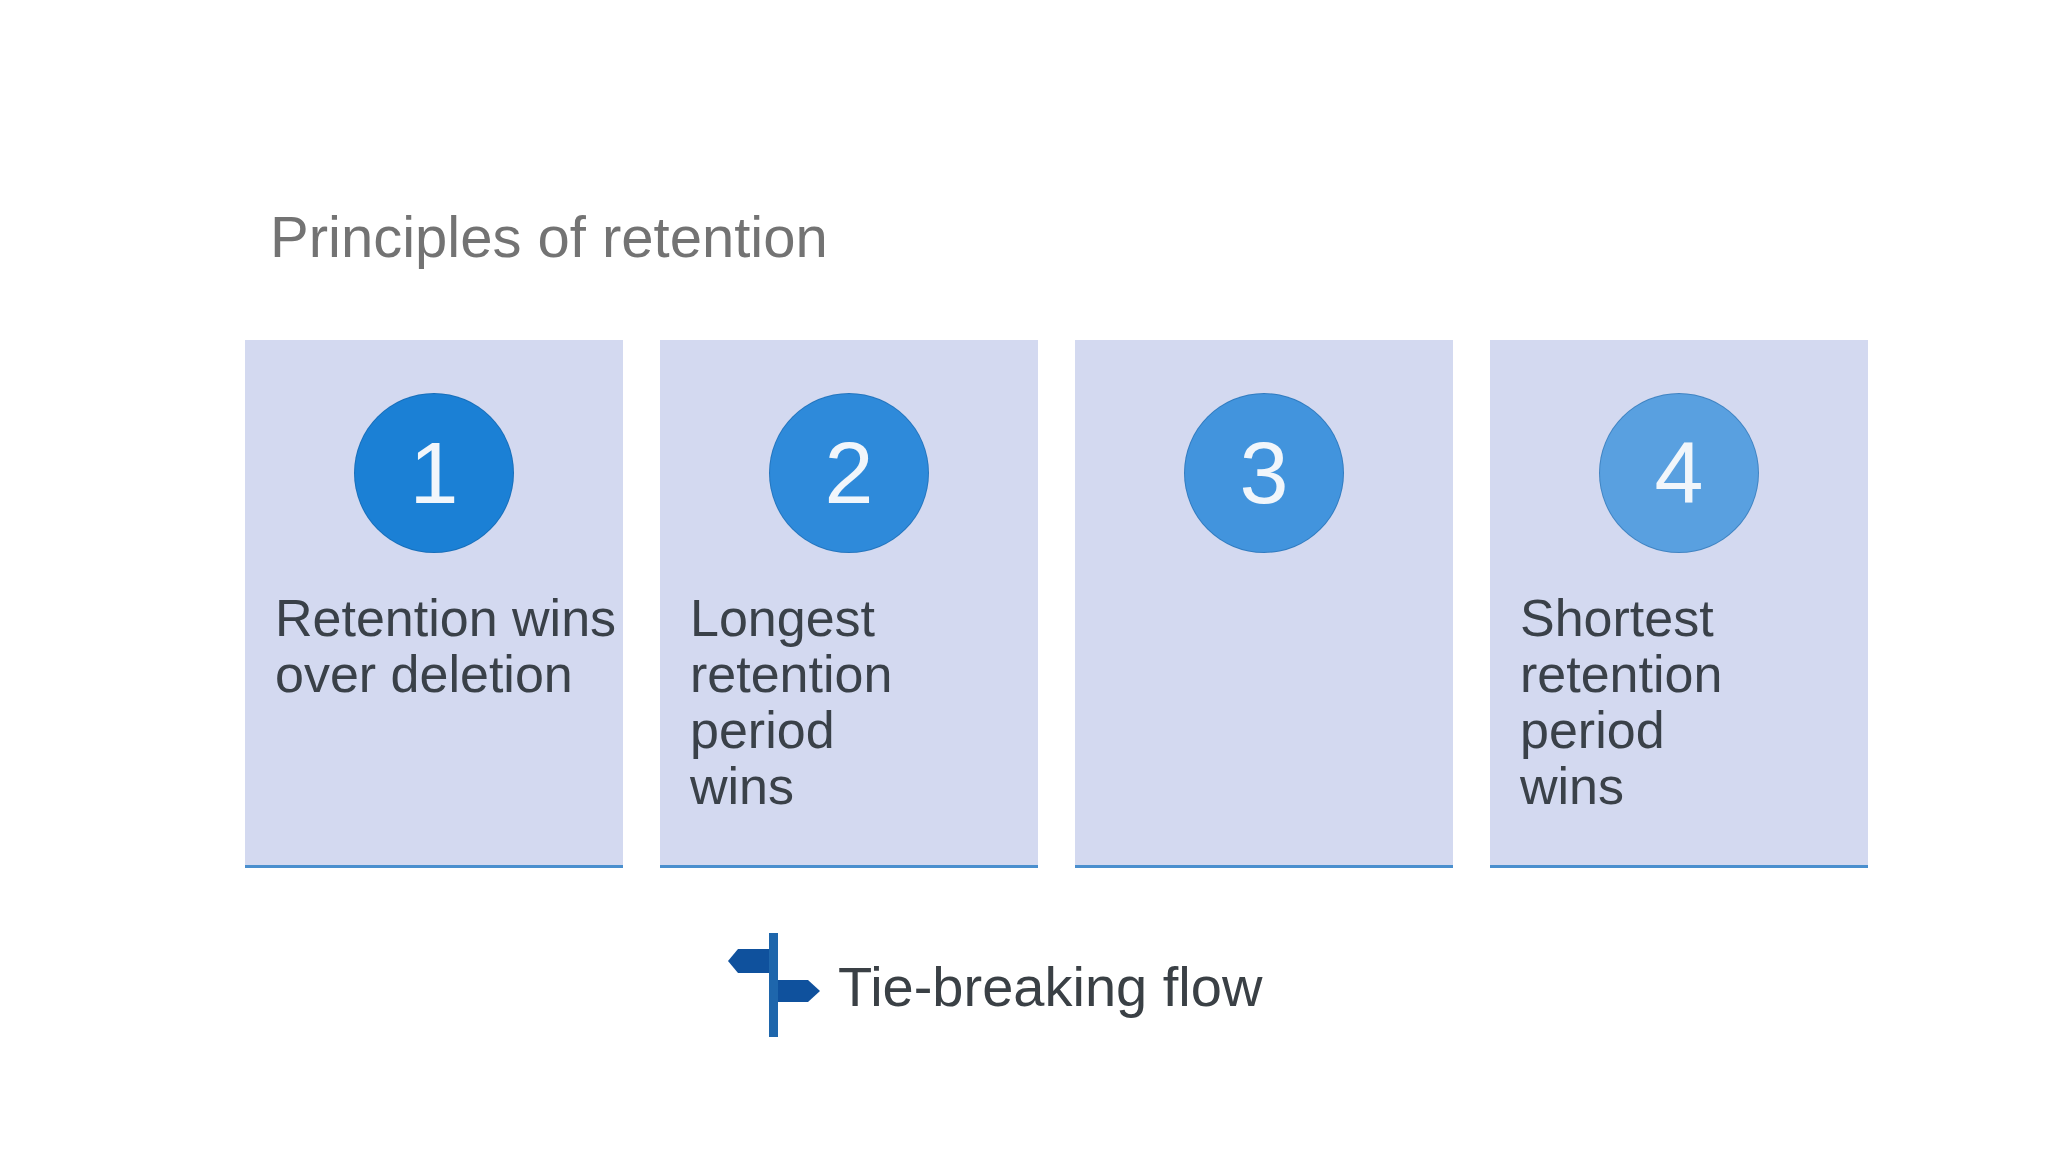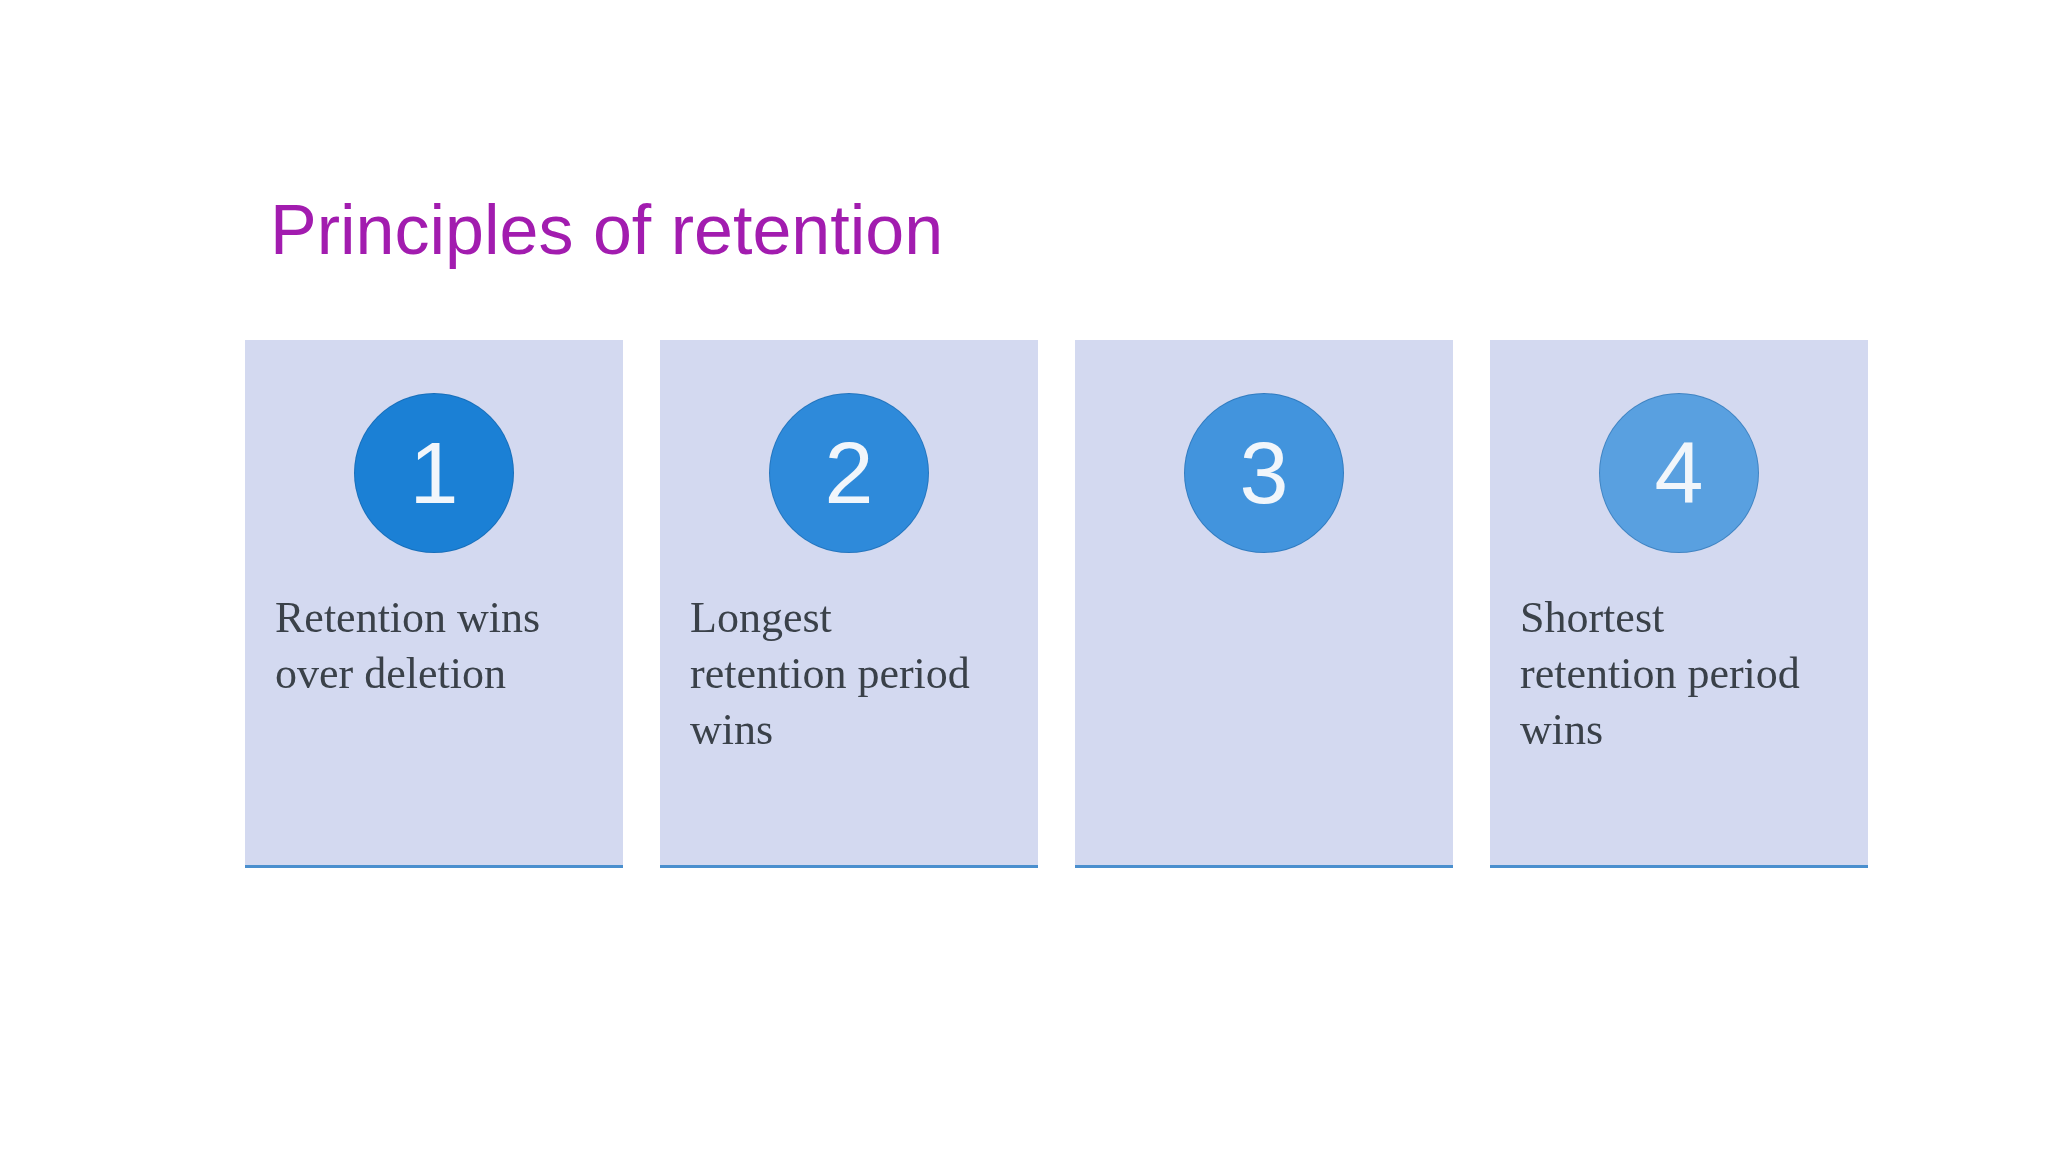--- a/index.html
+++ b/index.html
@@ -11,25 +11,25 @@
     position: relative;
     width: 2048px;
     height: 1152px;
     background: #ffffff;
     font-family: "Liberation Sans", sans-serif;
     overflow: hidden;
   }
   .page-title {
     position: absolute;
     left: 270px;
-    top: 143px;
-    font-size: 70px;
+    top: 164px;
+    font-size: 58px;
     font-weight: 300;
     letter-spacing: 0px;
-    color: #a21caf;
+    color: #737373;
     white-space: nowrap;
   }
   .cards {
     position: absolute;
     left: 245px;
     top: 340px;
     display: flex;
     gap: 37px;
   }
   .card {
@@ -55,26 +55,25 @@
     justify-content: center;
     font-size: 88px;
     font-weight: 300;
     color: #f1f6fb;
   }
   .card-label {
     position: absolute;
     left: 30px;
     right: 6px;
     top: 250px;
-    font-size: 44px;
+    font-size: 52px;
     line-height: 56px;
     font-weight: 400;
     color: #3a4149;
     white-space: pre-line;
-    font-family: Liberation Serif, serif;
   }
   .footer {
     position: absolute;
     left: 728px;
     top: 933px;
     display: flex;
     align-items: center;
     gap: 18px;
   }
   .signpost {
@@ -118,14 +117,22 @@
 
     <div class="card">
       <div class="circle" style="background-color: rgb(89, 160, 224);">4</div>
       <div class="card-label">Shortest
 retention period
 wins</div>
     </div>
 
   </div>
 
+  <div class="footer">
+    <svg class="signpost" viewBox="0 0 92 104" xmlns="http://www.w3.org/2000/svg">
+      <polygon points="48,16 10,16 0,28 10,40 48,40" fill="#0f519d" style="fill: rgb(15, 81, 157);"></polygon>
+      <polygon points="41,47 80,47 92,58 80,69 41,69" fill="#0f519d" style="fill: rgb(15, 81, 157);"></polygon>
+      <rect x="41" y="0" width="9" height="104" fill="#1e66ac" style="fill: rgb(30, 102, 172);"></rect>
+    </svg>
+    <div class="footer-label">Tie-breaking flow</div>
+  </div>
 
 </div>
 
 </body></html>

